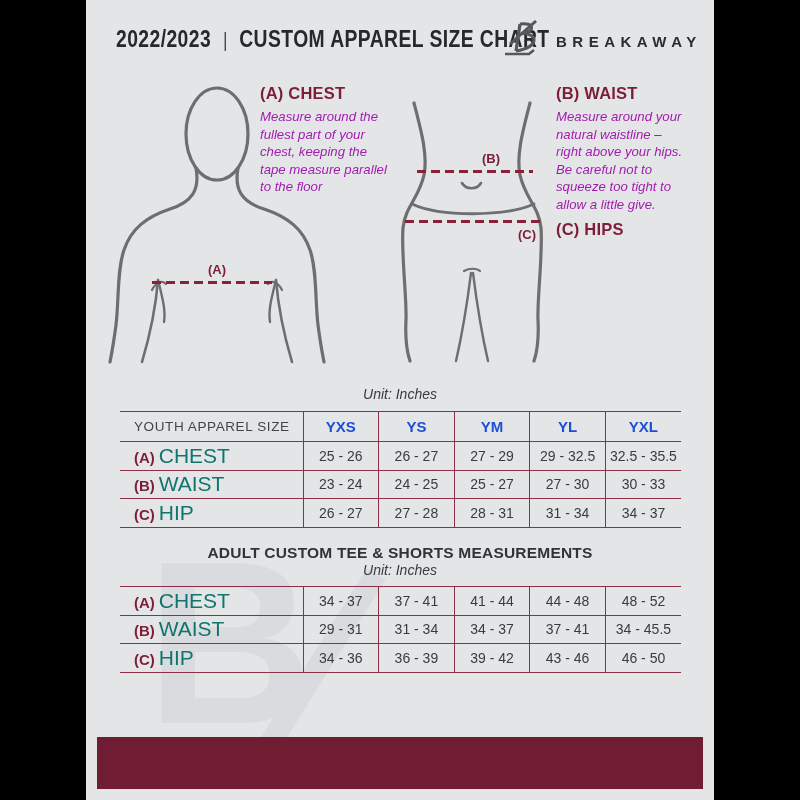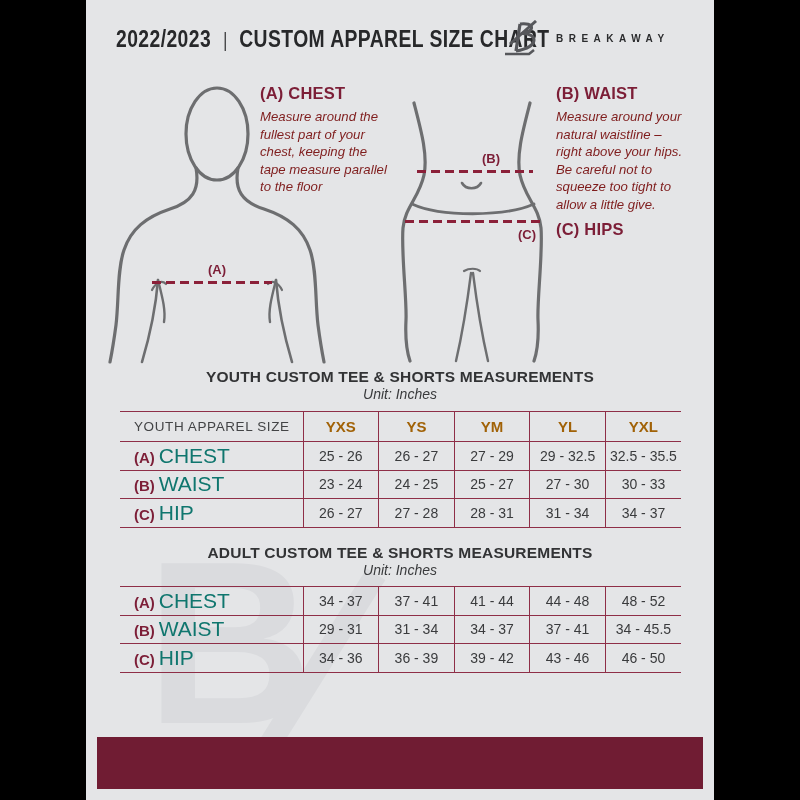--- a/index.html
+++ b/index.html
@@ -25,40 +25,40 @@
   
   .hdr-left {
     position:absolute; left:30px; top:26px; display:flex; align-items:center; gap:12px;
     transform:scaleX(0.84); transform-origin:left center; z-index:3; white-space:nowrap;
   }
   .hdr-year, .hdr-title { font-size:23px; font-weight:bold; color:#27282a; letter-spacing:0.5px; }
   .hdr-divider { font-size:21px; font-weight:200; color:#4a4b4d; padding:0 2px; }
   .logo-mark { position:absolute; left:416px; top:20px; z-index:3; }
   .brand {
     position:absolute; left:470px; top:33px; z-index:3;
-    font-size:10px; font-weight:bold; color:#2b2c2e; letter-spacing:5.5px;
+    font-size:15px; font-weight:bold; color:#2b2c2e; letter-spacing:5.5px;
   }
   
   .figure-svg { position:absolute; left:0; top:0; z-index:1; pointer-events:none; }
   .dash-line {
     position:absolute; height:2.6px; z-index:2;
     background:repeating-linear-gradient(90deg,#8b2039 0 9px, transparent 9px 14px);
   }
   .marker {
     position:absolute; z-index:2; font-size:13px; font-weight:bold; color:#7c1e37;
     transform:translateX(-50%);
   }
   
   .guide-title {
     position:absolute; z-index:2; font-size:16.5px; font-weight:bold;
     color:#7c1e37; letter-spacing:0.2px;
   }
   .para {
     position:absolute; z-index:2; font-size:13.2px; font-style:italic;
-    color:#7f1d1d; line-height:17.6px; white-space:pre-line;
+    color:#a21caf; line-height:17.6px; white-space:pre-line;
   }
   
   .sec-title {
     position:absolute; left:0; width:100%; text-align:center; z-index:2;
     font-size:15.5px; font-weight:bold; color:#323335; letter-spacing:0.2px;
   }
   .sec-unit {
     position:absolute; left:0; width:100%; text-align:center; z-index:2;
     font-size:14px; font-style:italic; color:#3a3b3d;
   }
@@ -67,21 +67,21 @@
     position:absolute; left:34px; width:561px; z-index:2;
     border-collapse:collapse; table-layout:fixed; background:transparent;
   }
   .size-table td {
     border:1.5px solid #8e2e47; height:27.5px; padding:0;
     font-size:14px; color:#3a3b3d; text-align:center; vertical-align:middle;
   }
   .size-table tr td:first-child { border-left:none; text-align:left; padding-left:14px; }
   .size-table tr td:last-child  { border-right:none; }
   .size-table tr.hdr td { height:29px; }
-  .size-table tr.hdr td.sizecol { font-size:15px; font-weight:bold; color:#a16207; }
+  .size-table tr.hdr td.sizecol { font-size:15px; font-weight:bold; color:#1d4ed8; }
   .size-table td.rowhead-hdr { font-size:13.5px; color:#434446; letter-spacing:0.6px;margin-top:37px; }
   .size-table .pfx { font-weight:bold; color:#7c1e37; font-size:15px; }
   .size-table .lbl { color:#0f766e; font-size:21px; }
   
   .footer-bar {
     position:absolute; left:11px; top:737px; width:606px; height:52px;
     background:#701c33; z-index:2;
   }
 </style>
 </head>
@@ -154,21 +154,20 @@
     <div class="guide-title" style="left:470px; top:84px;">(B) WAIST</div>
     <div class="para" style="left:470px; top:108px; width:158px;">Measure around your
 natural waistline –
 right above your hips.
 Be careful not to
 squeeze too tight to
 allow a little give.</div>
 
     <div class="guide-title" style="left:470px; top:220px;">(C) HIPS</div>
 
-    <div class="sec-title" style="top:368px;">YOUTH CUSTOM TEE &amp; SHORTS MEASUREMENTS</div>
     <div class="sec-unit" style="top:386px;">Unit: Inches</div>
 
     <table class="size-table" style="top:411px;">
       <colgroup>
         <col style="width:183px">
           <col style="width:75.6px">
           <col style="width:75.6px">
         <col style="width:75.6px">
           <col style="width:75.6px">
           <col style="width:75.6px">

